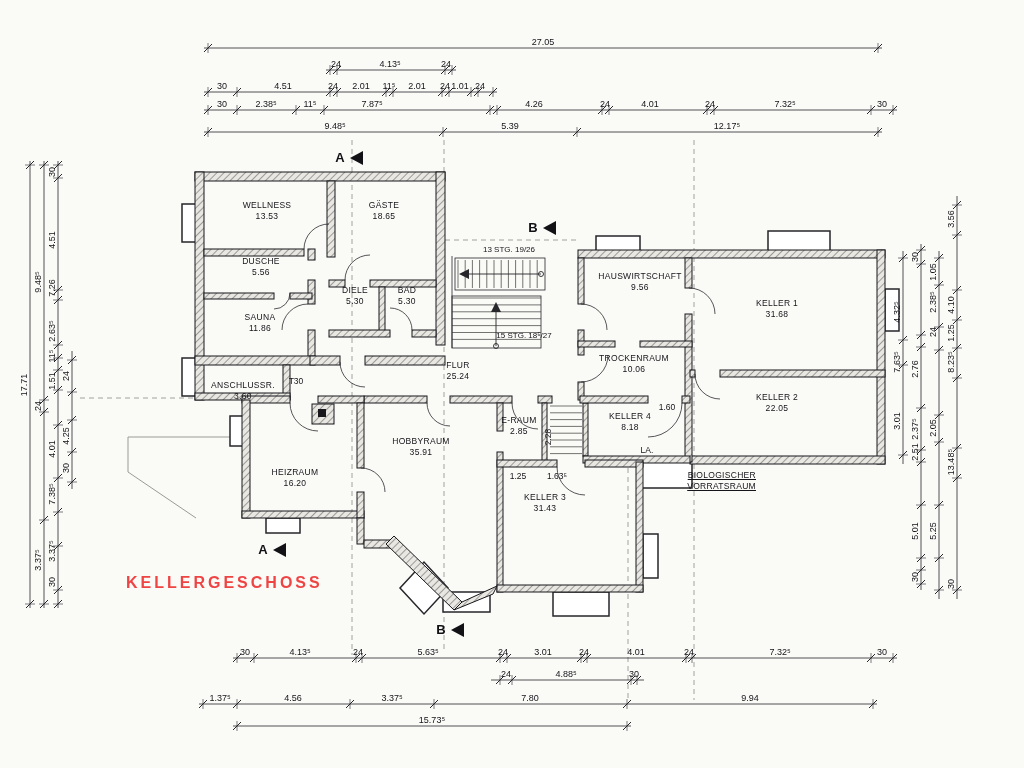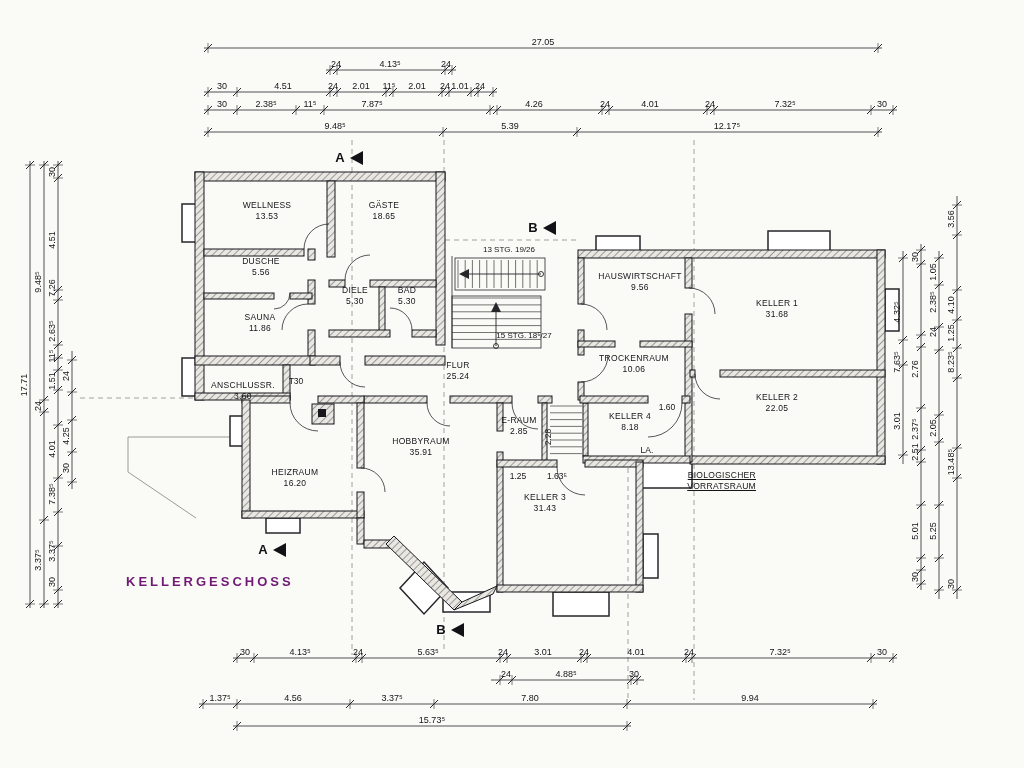--- a/index.html
+++ b/index.html
@@ -1,20 +1,20 @@
 <!DOCTYPE html>
 <html><head>
 <meta charset="utf-8">
 <style>
   html,body{margin:0;padding:0;background:#dcdcdc;}
   .canvas{position:relative;width:1024px;height:768px;background:#fafaf7;overflow:hidden;
           font-family:"Liberation Sans",sans-serif;color:#16161a;}
   svg{position:absolute;left:0;top:0;}
-  .title{position:absolute;left:126px;top:574px;font-size:13px;letter-spacing:3px;
-         font-weight:600;color:#701a75;}
+  .title{position:absolute;left:126px;top:574px;font-size:16px;letter-spacing:3px;
+         font-weight:600;color:#ef4444;}
   #labels-layer{position:absolute;left:0;top:0;width:836px;height:768px;pointer-events:none;}
   .room-label{position:absolute;transform:translateX(-50%);text-align:center;font-size:8.5px;
               letter-spacing:.3px;color:#141419;line-height:1.25;white-space:nowrap;}
   .room-label.wrap{white-space:normal;width:98px;}
   .room-label.wrap div{text-decoration:underline;text-align:right;}
 </style>
 </head>
 <body>
 
 <div class="canvas">

